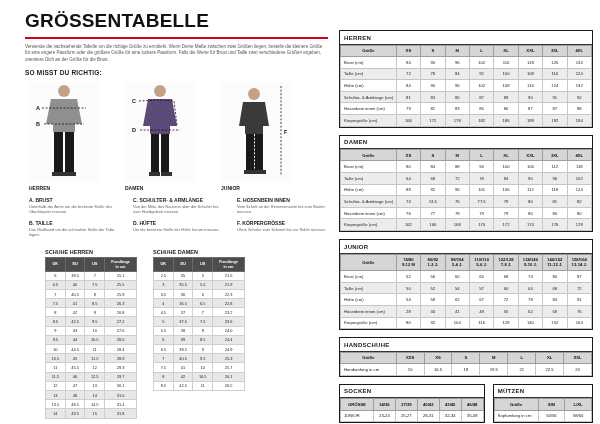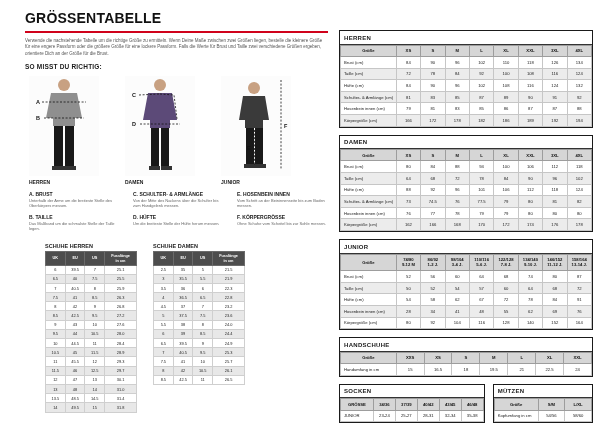--- a/index.html
+++ b/index.html
@@ -2,21 +2,21 @@
 <html><head>
 <meta charset="utf-8">
 <style>
   html,body { margin:0; padding:0; background:#fff; }
   .page {
     position:relative; width:600px; height:424px; overflow:hidden;
     background:#ffffff; font-family:"Liberation Sans", sans-serif; color:#1a1a1a;
   }
   
   .left-col { position:absolute; left:25px; top:10px; width:303px; }
-  .title { margin:0; font-size:14px; font-weight:bold; letter-spacing:0.2px; color:#111; }
+  .title { margin:0; font-size:19px; font-weight:bold; letter-spacing:0.2px; color:#111; }
   .red-line { height:2px; background:#d0021b; margin:5px 0 5px 0; width:100%; }
   .intro { margin:0 0 6px 0; font-size:4.5px; line-height:1.4; color:#555; width:298px; }
   .how-to { font-size:6.5px; font-weight:bold; margin:0 0 6px 0; letter-spacing:0.2px; }
   .figures { display:flex; gap:26px; margin-left:4px; }
   .figure { width:70px; text-align:center; }
   .figure svg { width:70px; height:100px; display:block; background:#fcfcfc; }
   .figure-label { font-size:5px; font-weight:bold; margin-top:3px; text-align:left; }
   .legend { display:flex; gap:13px; margin-top:6px; margin-left:4px; }
   .legend-col { width:92px; }
   .legend-item { margin-bottom:5px; }

